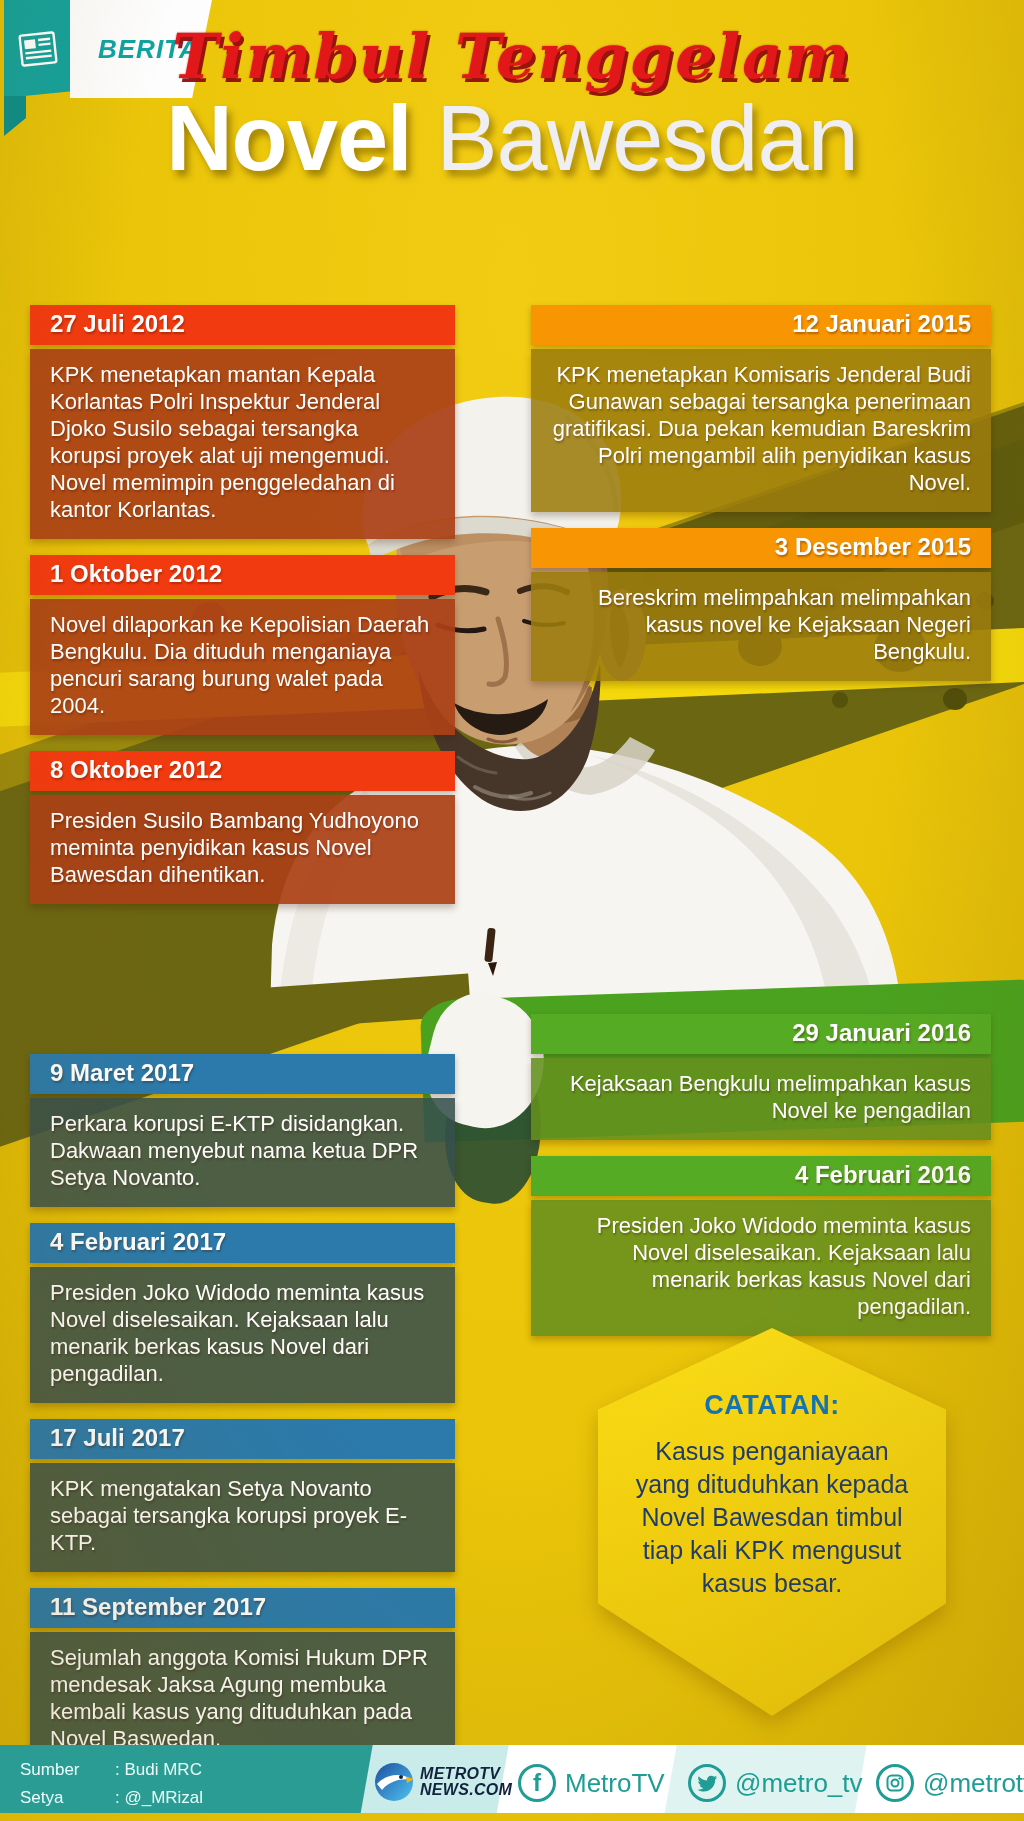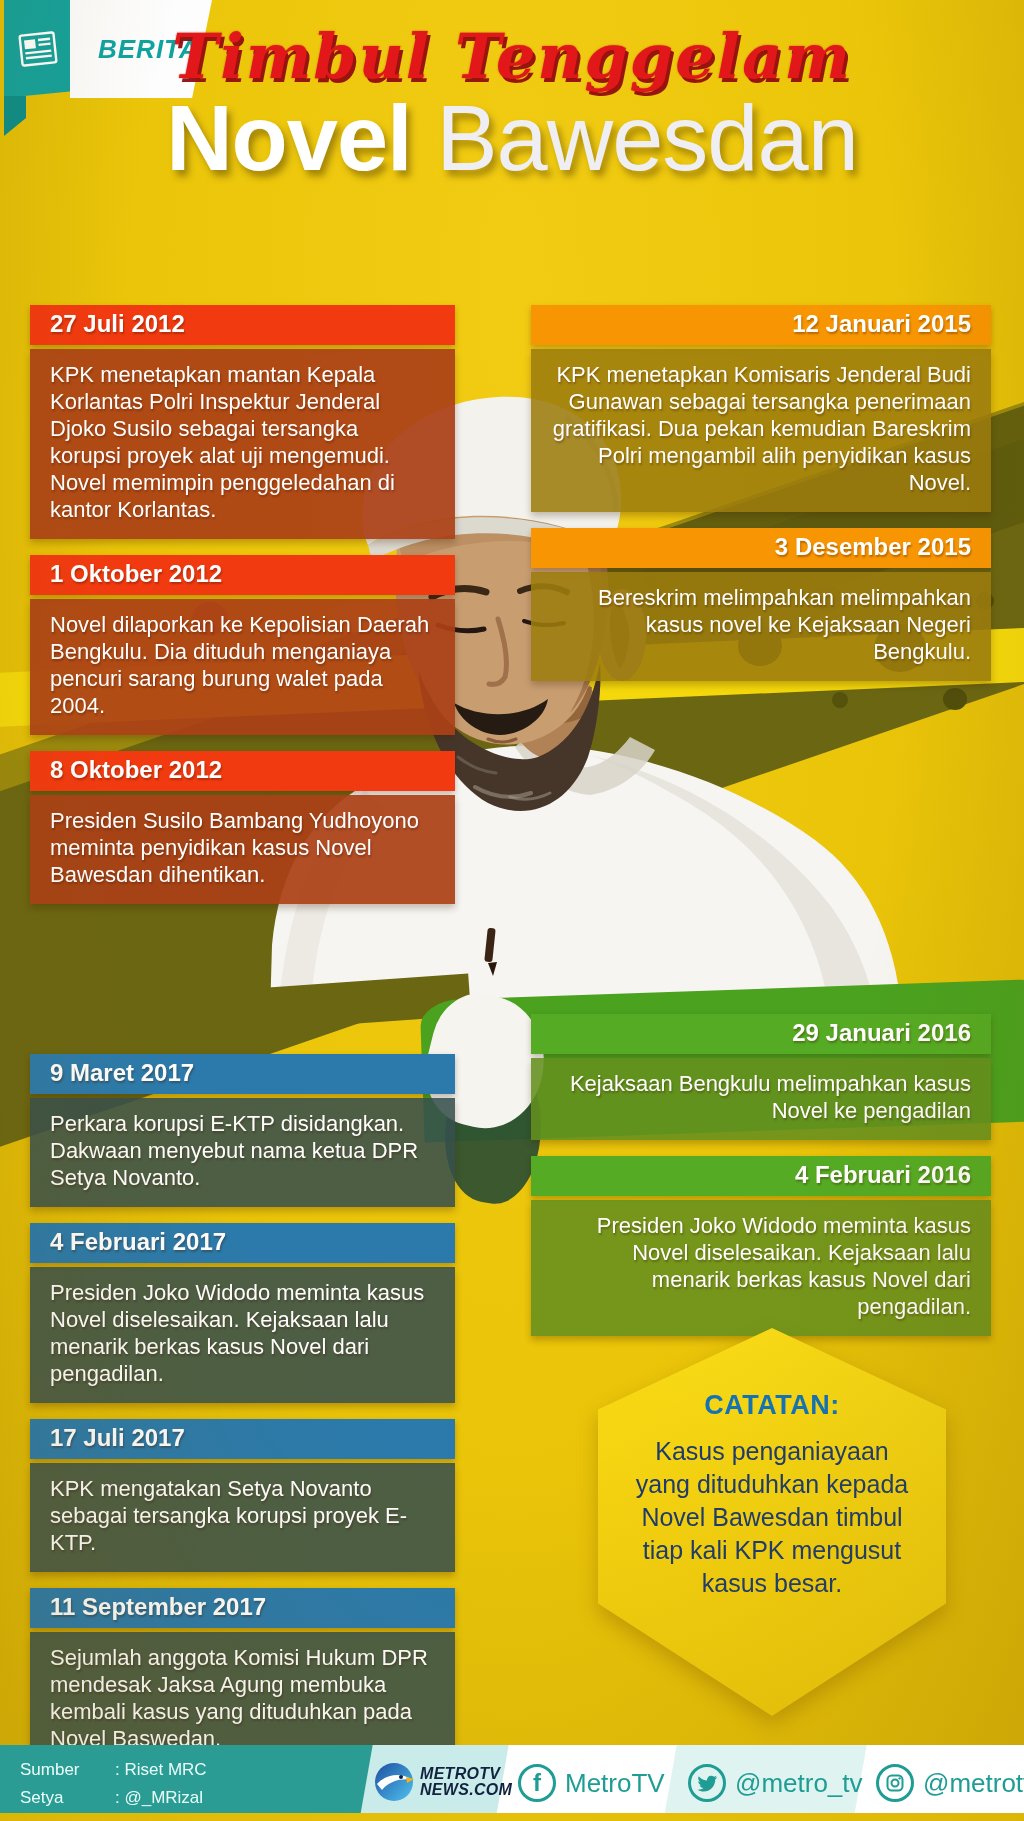--- a/index.html
+++ b/index.html
@@ -225,21 +225,21 @@
   <div class="footer">
     <div class="fseg fseg1"></div>
     <div class="fseg fseg2"></div>
     <div class="fseg fseg3"></div>
     <div class="fseg fseg4"></div>
     <div class="fseg fseg5"></div>
 
     <div class="credits">
       <div class="row">
         <span class="lab">Sumber</span>
-        <span class="val">: Riset MRC</span>
+        <span class="val">: Budi MRC</span>
       </div>
       <div class="row">
         <span class="lab">Setya</span>
         <span class="val">: @_MRizal</span>
       </div>
     </div>
 
     <div class="logo">
       <svg width="44" height="44" viewBox="0 0 44 44">
         <defs>

